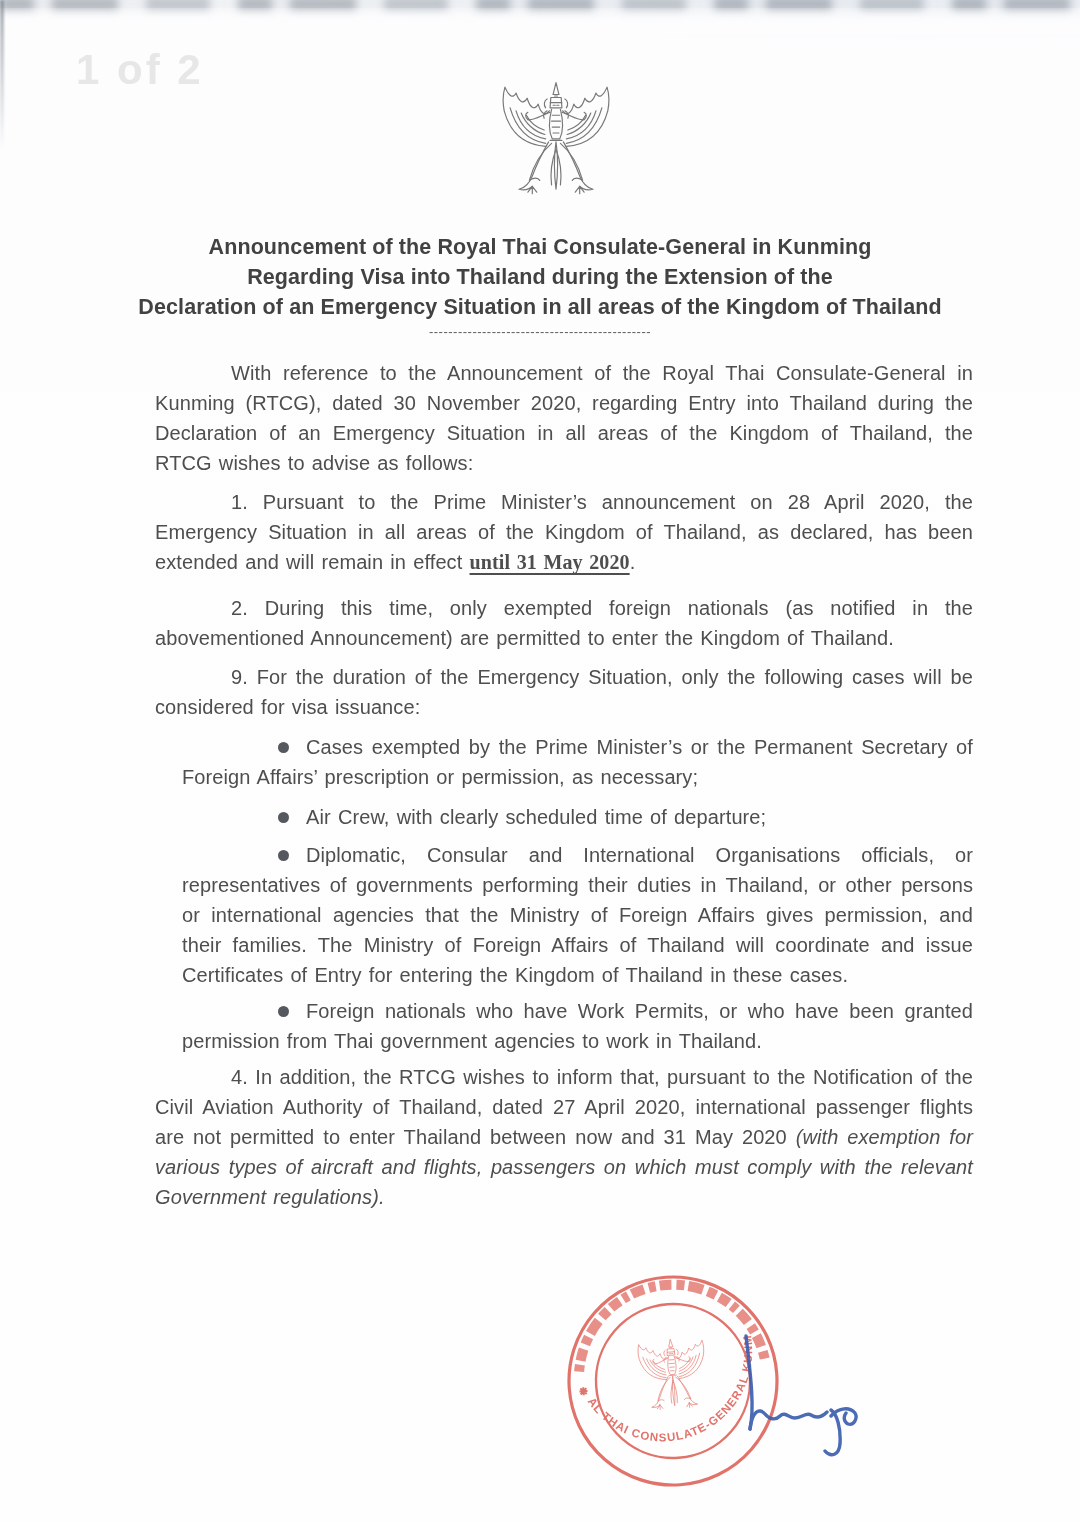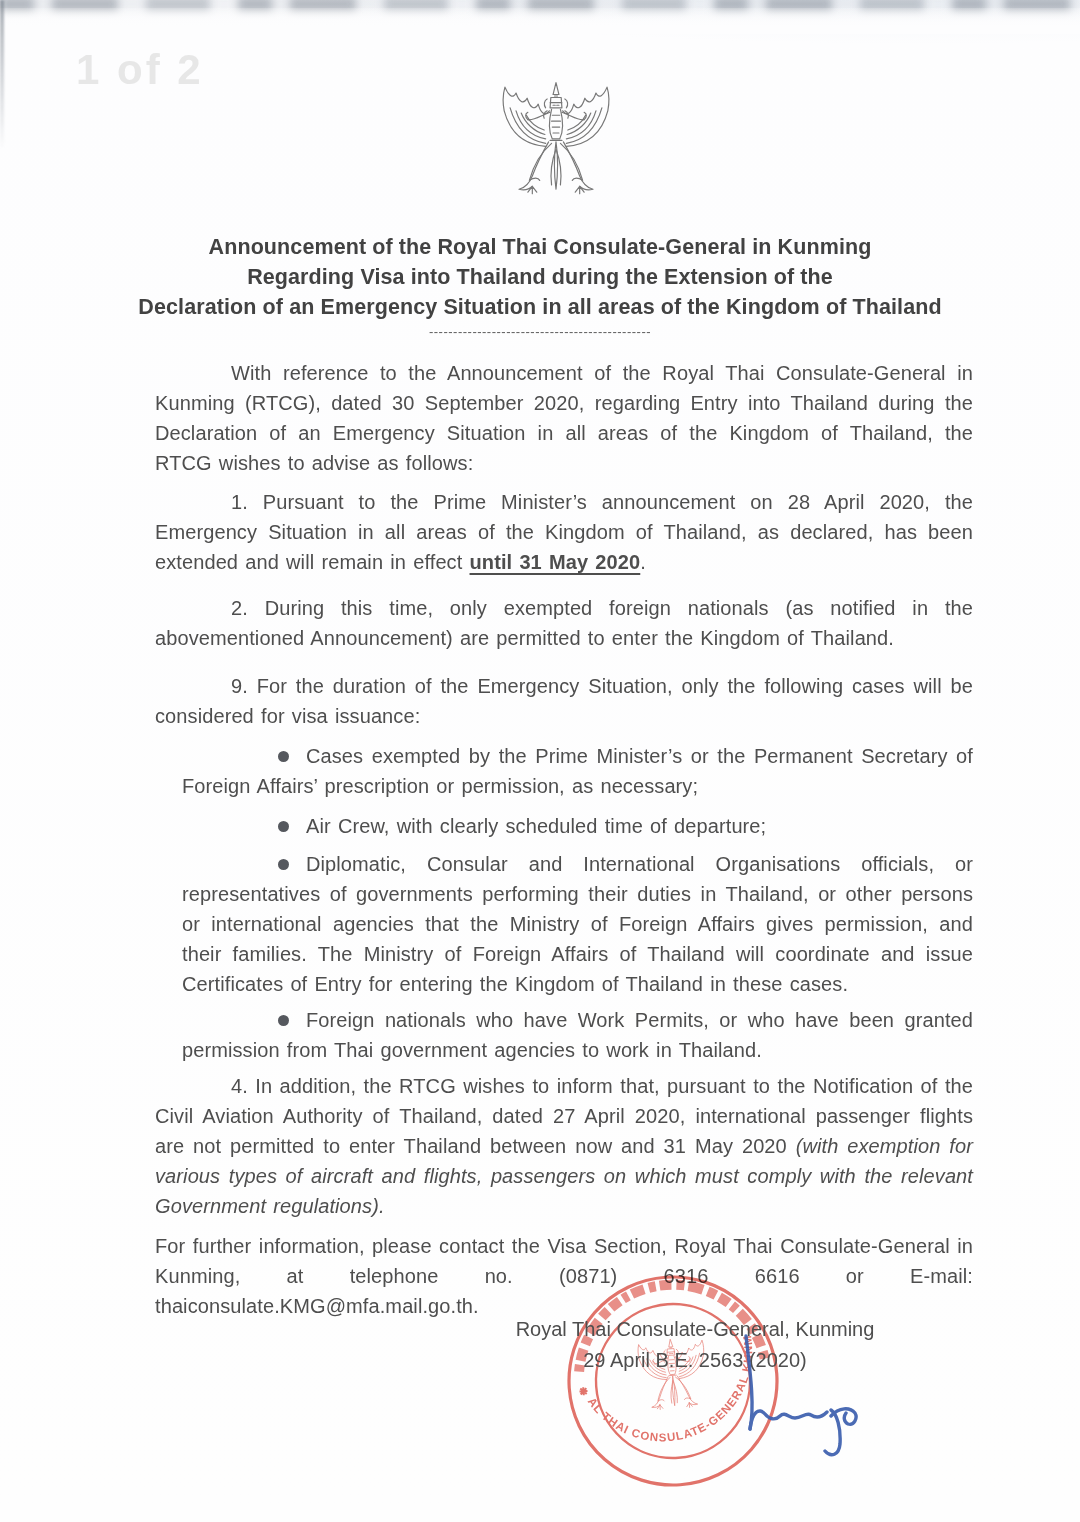--- a/index.html
+++ b/index.html
@@ -47,33 +47,33 @@
   }
   .doc-body{
     position:absolute;left:155px;top:358px;width:818px;
     color:#4e4e4e;font-size:20px;line-height:30px;
     text-align:justify;word-spacing:1.5px;letter-spacing:.1px;
   }
   .doc-body p{margin:0;}
   p.indent{text-indent:76px;}
   p.m-intro{margin-bottom:9px;}
   p.m-item1{margin-bottom:16px;}
-  p.m-item2{margin-bottom:18px;}
+  p.m-item2{margin-bottom:9px;}
   p.m-item3{margin-bottom:10px;}
   p.m-b1{margin-bottom:10px;}
   p.m-b2{margin-bottom:8px;}
   p.m-b3{margin-bottom:6px;}
   p.m-b4{margin-bottom:6px;}
   p.m-item4{margin-bottom:10px;}
   p.bullet{text-indent:96px;margin-left:27px;}
   .bullet-dot{
     display:inline-block;width:11px;height:11px;border-radius:50%;
     background:#55585e;margin-right:17px;vertical-align:1px;
   }
-  .u-bold{font-weight:700;text-decoration:underline;text-underline-offset:4px;}
+  .u-bold{font-weight:700;text-decoration:underline;text-underline-offset:4px;font-family:Liberation Serif, serif;}
   .ital{font-style:italic;}
   .sign-block{
     position:absolute;left:430px;top:1314px;width:530px;text-align:center;
     color:#4e4e4e;font-size:20px;line-height:31px;z-index:3;
   }
   .stamp{
     position:absolute;left:558px;top:1266px;width:230px;height:230px;
     z-index:2;mix-blend-mode:multiply;opacity:.85;
     transform:rotate(-4deg);
   }
@@ -126,63 +126,58 @@
 
   <div class="title-block">
     <div>Announcement of the Royal Thai Consulate-General in Kunming</div>
     <div>Regarding Visa into Thailand during the Extension of the</div>
     <div>Declaration of an Emergency Situation in all areas of the Kingdom of Thailand</div>
   </div>
 
   <div class="separator">----------------------------------------------</div>
 
   <div class="doc-body">
-    <p class="indent m-intro">With reference to the Announcement of the Royal Thai Consulate-General in Kunming (RTCG), dated 30 September 2020, regarding Entry into Thailand during the Declaration of an Emergency Situation in all areas of the Kingdom of Thailand, the RTCG wishes to advise as follows:</p>
+    <p class="indent m-intro">With reference to the Announcement of the Royal Thai Consulate-General in Kunming (RTCG), dated 30 November 2020, regarding Entry into Thailand during the Declaration of an Emergency Situation in all areas of the Kingdom of Thailand, the RTCG wishes to advise as follows:</p>
 
     <p class="indent m-item1"><span>1. Pursuant to the Prime Minister’s announcement on 28 April 2020, the Emergency Situation in all areas of the Kingdom of Thailand, as declared, has been extended and will remain in effect </span><span class="u-bold">until 31 May 2020</span><span>.</span></p>
 
     <p class="indent m-item2">2. During this time, only exempted foreign nationals (as notified in the abovementioned Announcement) are permitted to enter the Kingdom of Thailand.</p>
 
     <p class="indent m-item3">9. For the duration of the Emergency Situation, only the following cases will be considered for visa issuance:</p>
 
     <p class="bullet m-b1"><span class="bullet-dot"></span><span>Cases exempted by the Prime Minister’s or the Permanent Secretary of Foreign Affairs’ prescription or permission, as necessary;</span></p>
 
     <p class="bullet m-b2"><span class="bullet-dot"></span><span>Air Crew, with clearly scheduled time of departure;</span></p>
 
     <p class="bullet m-b3"><span class="bullet-dot"></span><span>Diplomatic, Consular and International Organisations officials, or representatives of governments performing their duties in Thailand, or other persons or international agencies that the Ministry of Foreign Affairs gives permission, and their families. The Ministry of Foreign Affairs of Thailand will coordinate and issue Certificates of Entry for entering the Kingdom of Thailand in these cases.</span></p>
 
     <p class="bullet m-b4"><span class="bullet-dot"></span><span>Foreign nationals who have Work Permits, or who have been granted permission from Thai government agencies to work in Thailand.</span></p>
 
     <p class="indent m-item4"><span>4. In addition, the RTCG wishes to inform that, pursuant to the Notification of the Civil Aviation Authority of Thailand, dated 27 April 2020, international passenger flights are not permitted to enter Thailand between now and 31 May 2020 </span><span class="ital">(with exemption for various types of aircraft and flights, passengers on which must comply with the relevant Government regulations</span><span class="ital">).</span></p>
 
-    <p>For further information, please contact the Visa Section, Royal Thai Consulate-General in Kunming, at telephone no. (0871) 6316 6616 or E-mail: thaiconsulate.KMG@mfa.mail.go.th.</p>
   </div>
 
   <svg class="stamp" viewBox="-115 -115 230 230">
     <g stroke="#dd5a50" fill="none">
       <circle r="104" stroke-width="3.2"></circle>
       <circle r="77" stroke-width="2.4"></circle>
       <path d="M -93,-16 A 94,94 0 0 1 93,-16" stroke-width="10" opacity=".8" stroke-dasharray="7 4 12 5 8 4 15 5 9 4 11 4 6 4 13 5"></path>
       <g transform="translate(-90,4)" stroke-width="2">
         <path d="M-4,0 L4,0 M0,-4 L0,4 M-3,-3 L3,3 M-3,3 L3,-3"></path>
       </g>
       <path id="stampArc" d="M -87,14 A 90,90 0 0 0 81,-38" stroke="none"></path>
     </g>
     <text font-size="11.5" letter-spacing="1" fill="#dd5a50" font-family="Liberation Sans, DejaVu Sans, sans-serif" font-weight="700">
       <textPath href="#stampArc" startOffset="50%" text-anchor="middle">ROYAL THAI CONSULATE-GENERAL KUNMING</textPath>
     </text>
     <g color="#e06055" opacity=".9">
       <use href="#garuda" x="-46" y="-52" width="92" height="96"></use>
     </g>
   </svg>
 
-  <div class="sign-block">
-    <div>Royal Thai Consulate-General, Kunming</div>
-    <div>29 April B.E. 2563 (2020)</div>
-  </div>
 
   <svg class="signature" viewBox="0 0 210 150">
     <g fill="none" stroke="#3c5fae" stroke-width="3.4" stroke-linecap="round" stroke-linejoin="round" opacity=".92">
       <path d="M46,14 C50,48 55,85 50,107"></path>
       <path d="M50,107 C52,90 59,85 65,92 C69,97 75,99 80,94 C85,89 89,96 95,96 C102,96 106,90 111,93 C117,97 123,94 127,90"></path>
       <path d="M131,88 C137,92 141,106 140,122 C139,133 131,136 125,129"></path>
       <path d="M131,94 C139,85 150,85 155,91 C158,96 154,104 148,102 C144,100 143,95 146,91"></path>
     </g>
   </svg>
 

